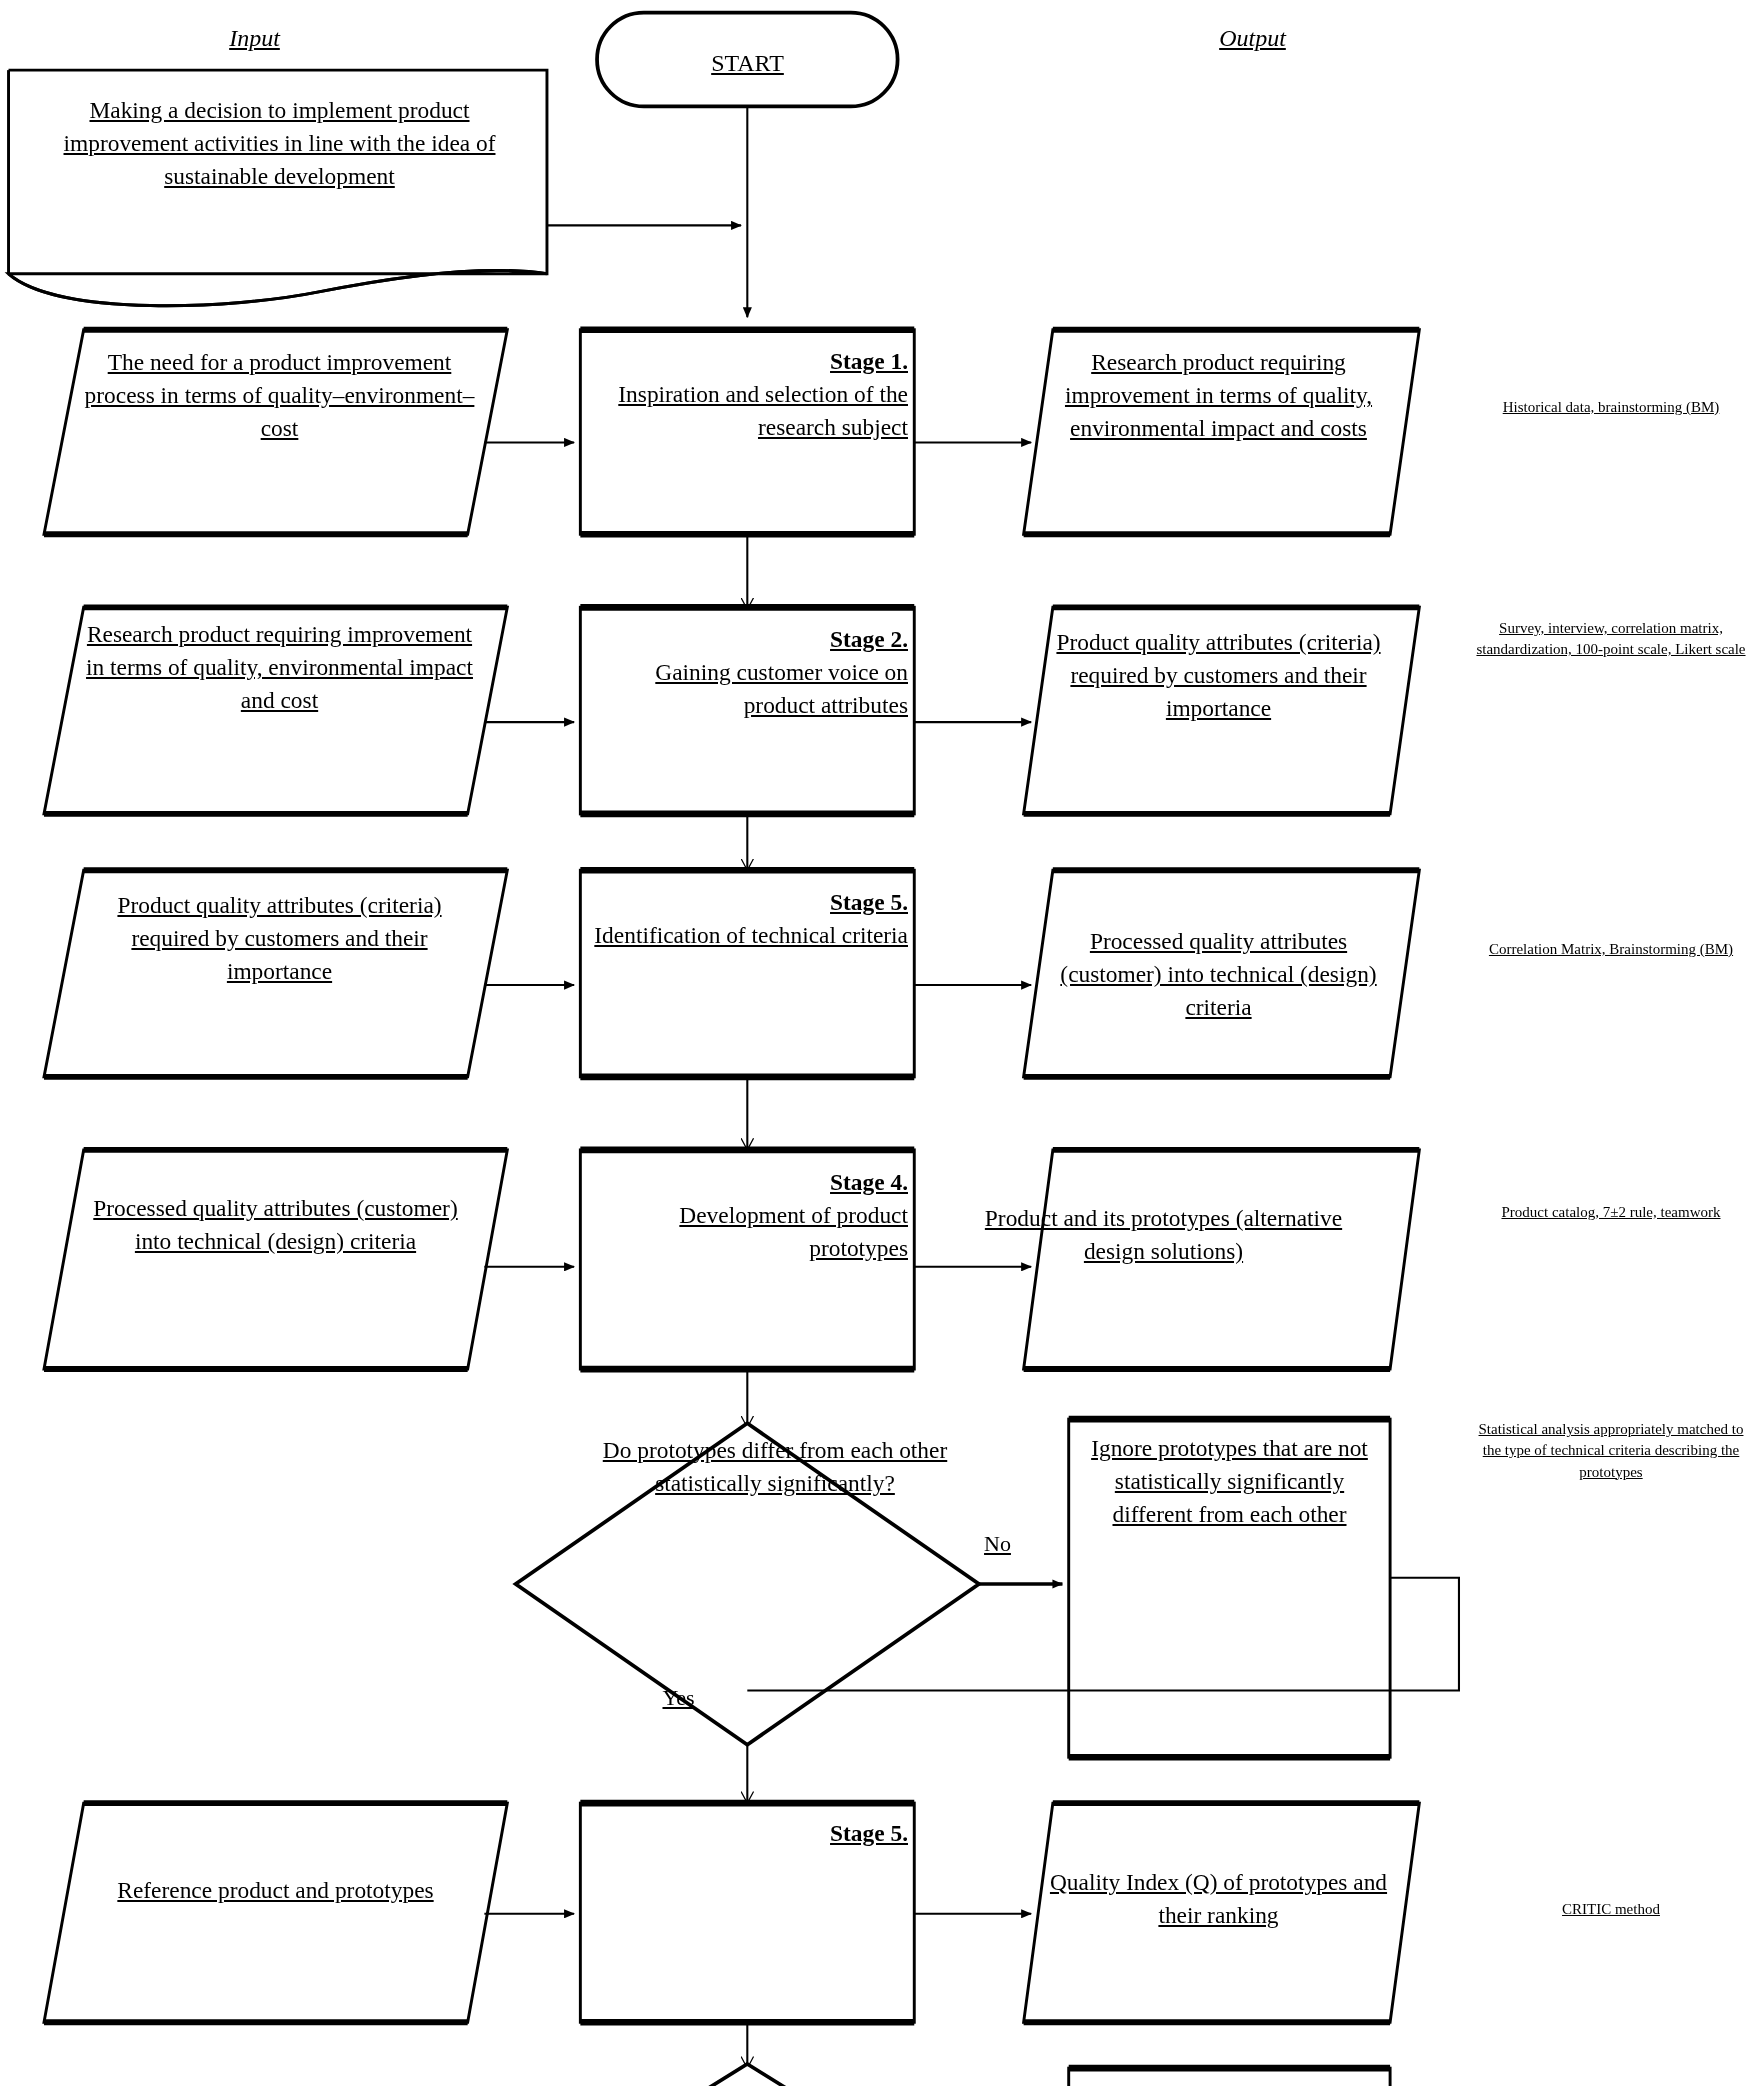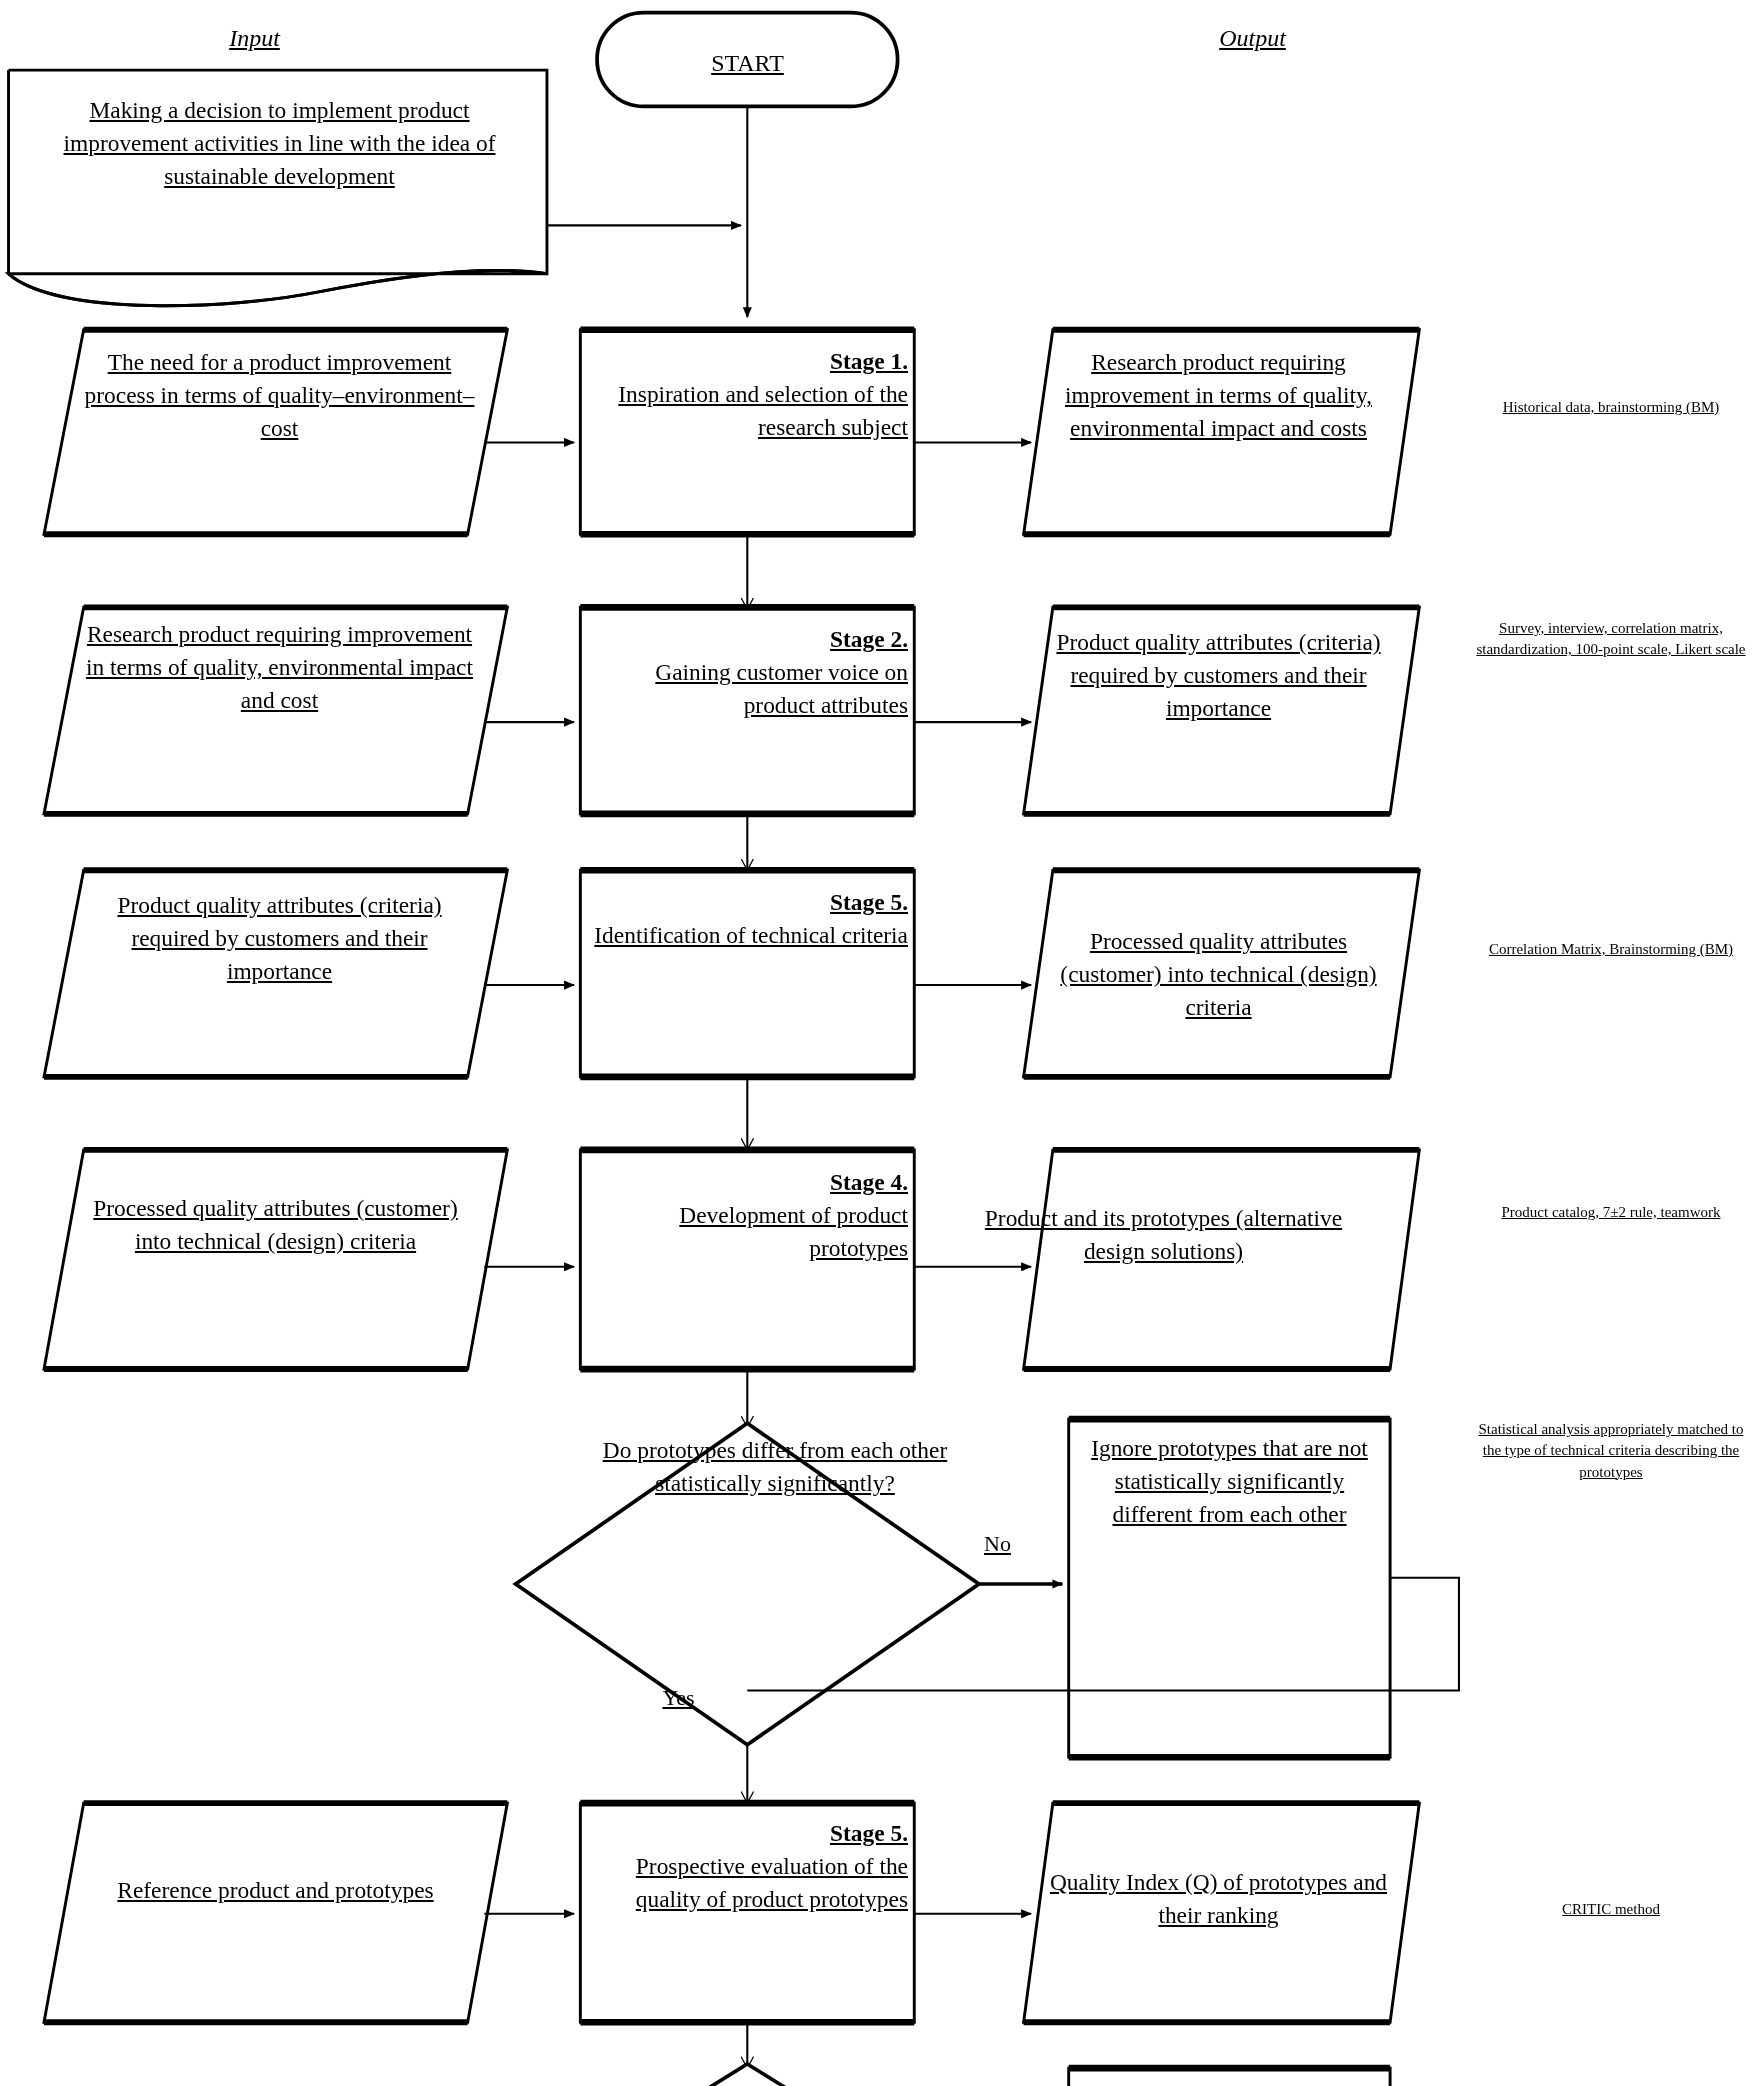--- a/index.html
+++ b/index.html
@@ -197,19 +197,18 @@
 
   <div class="lbl shape-text" style="left:564px;top:1434px;width:422px;">Do prototypes differ from each other statistically significantly?</div>
   <div class="lbl edge-lbl" style="left:964px;top:1528px;width:67px;">No</div>
   <div class="lbl edge-lbl" style="left:645px;top:1682px;width:67px;">Yes</div>
   <div class="lbl shape-text" style="left:1075px;top:1432px;width:309px;">Ignore prototypes that are not statistically significantly different from each other</div>
   <div class="lbl side-text" style="left:1469px;top:1419px;width:284px;">Statistical analysis appropriately matched to the type of technical criteria describing the prototypes</div>
 
   <div class="lbl shape-text" style="left:73px;top:1874px;width:405px;">Reference product and prototypes</div>
   <div class="lbl shape-text" style="left:591px;top:1811px;width:317px;">
     <span class="stage-title">Stage 5.</span>
-    <span class="stage-body">Prospective evaluation of the quality of product prototypes</span>
   </div>
   <div class="lbl shape-text" style="left:1039px;top:1866px;width:359px;">Quality Index (Q) of prototypes and their ranking</div>
   <div class="lbl side-text" style="left:1469px;top:1899px;width:284px;">CRITIC method</div>
 
 </div>
 
 
 </body></html>

